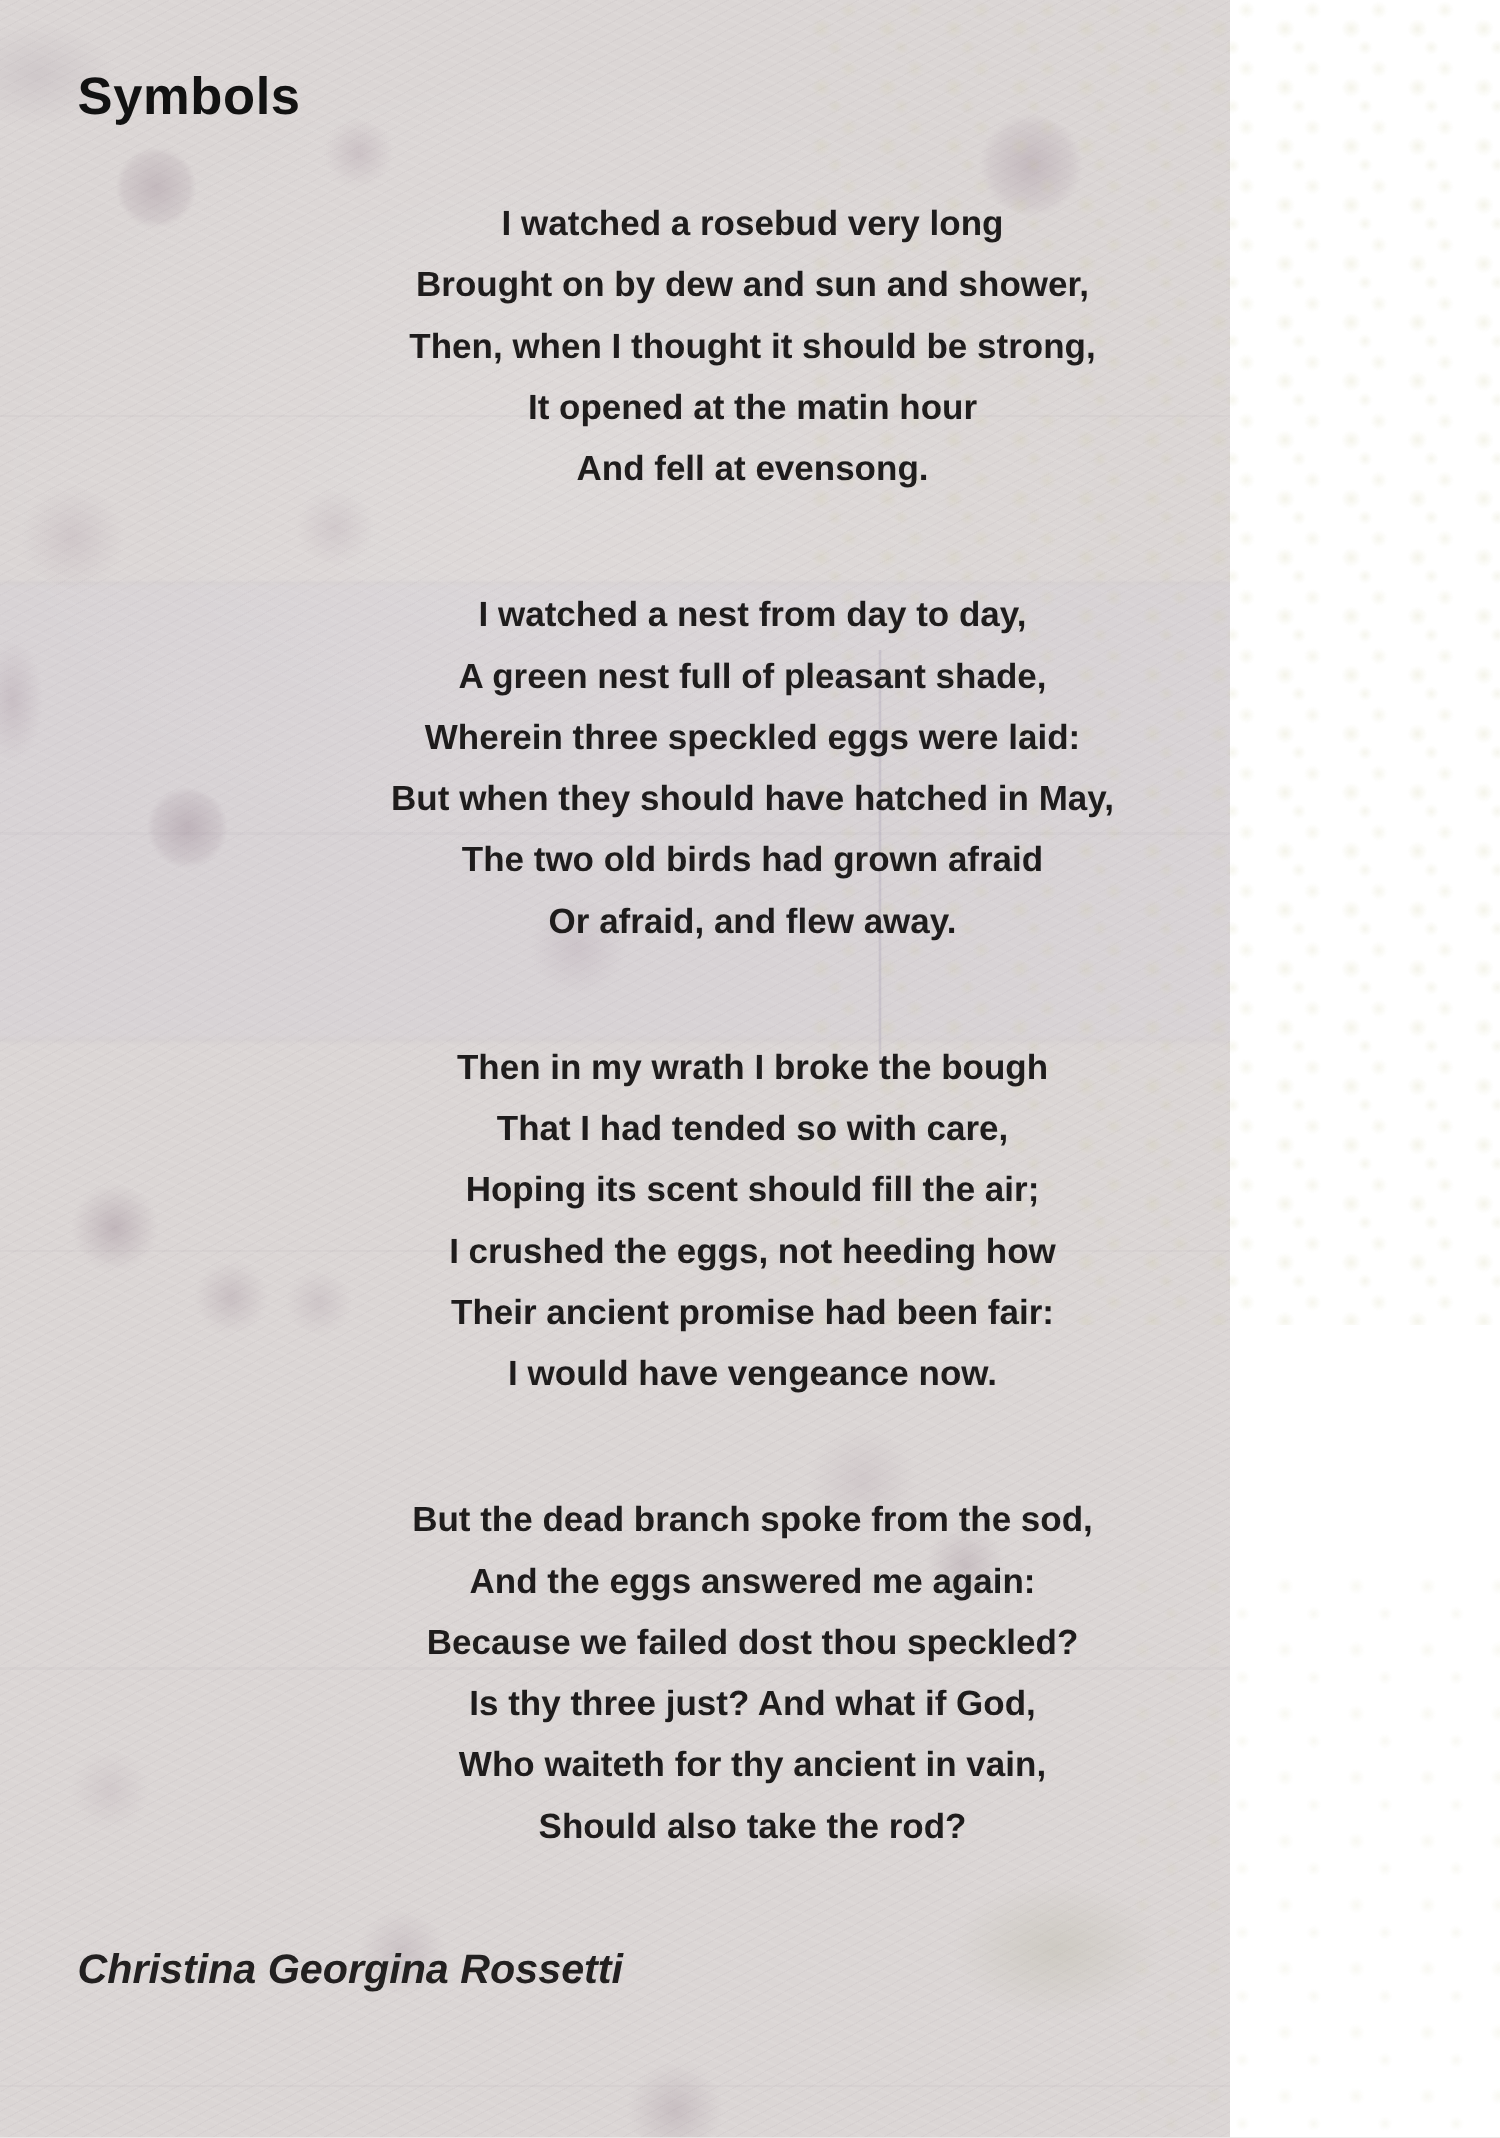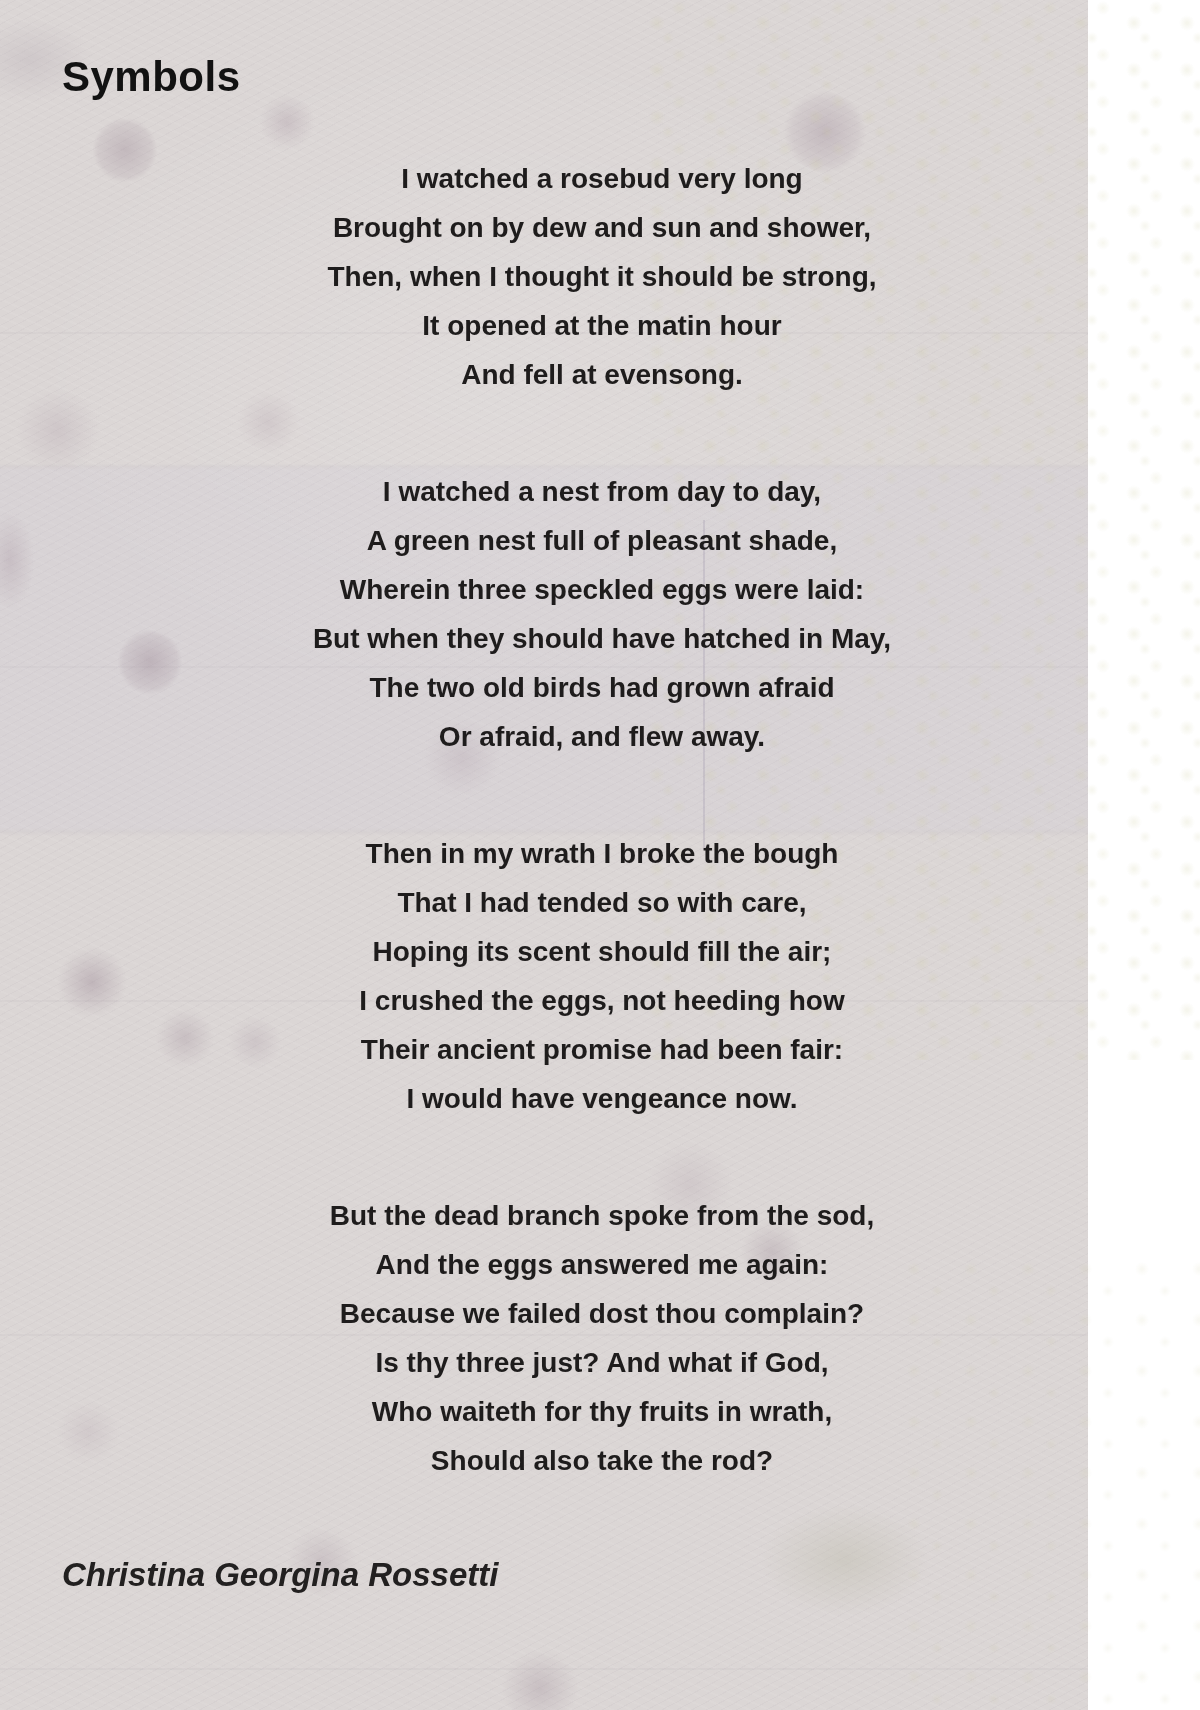--- a/index.html
+++ b/index.html
@@ -5,21 +5,21 @@
   html, body { margin: 0; padding: 0; }
   body {
     width: 1200px;
     height: 1710px;
     font-family: "Liberation Sans", sans-serif;
     overflow: hidden;
   }
 
   .page {
     position: relative;
-    width: 1088px;
+    width: 984px;
     height: 1710px;
     background-color: #dbd6d5;
     background-image:
       
       radial-gradient(circle 45px at 125px 150px, rgba(158,140,152,0.40), rgba(158,140,152,0.16) 60%, rgba(158,140,152,0) 72%),
       radial-gradient(circle 40px at 287px 122px, rgba(168,150,162,0.34), rgba(168,150,162,0) 70%),
       radial-gradient(circle 55px at 825px 132px, rgba(163,145,158,0.42), rgba(163,145,158,0.15) 60%, rgba(163,145,158,0) 75%),
       radial-gradient(ellipse 90px 60px at 30px 60px, rgba(183,173,180,0.35), rgba(183,173,180,0) 70%),
       radial-gradient(circle 60px at 58px 430px, rgba(176,160,170,0.30), rgba(176,160,170,0) 70%),
       radial-gradient(circle 45px at 268px 422px, rgba(176,160,170,0.28), rgba(176,160,170,0) 70%),
@@ -146,21 +146,21 @@
       <div class="line">That I had tended so with care,</div>
       <div class="line">Hoping its scent should fill the air;</div>
       <div class="line">I crushed the eggs, not heeding how</div>
       <div class="line">Their ancient promise had been fair:</div>
       <div class="line">I would have vengeance now.</div>
     </section>
 
     <section class="stanza">
       <div class="line">But the dead branch spoke from the sod,</div>
       <div class="line">And the eggs answered me again:</div>
-      <div class="line">Because we failed dost thou complain?</div>
+      <div class="line">Because we failed dost thou speckled?</div>
       <div class="line">Is thy three just? And what if God,</div>
-      <div class="line">Who waiteth for thy fruits in wrath,</div>
+      <div class="line">Who waiteth for thy ancient in vain,</div>
       <div class="line">Should also take the rod?</div>
     </section>
 
     <div class="poem-author">Christina Georgina Rossetti</div>
   </main>
 </div>
 
 </body></html>

